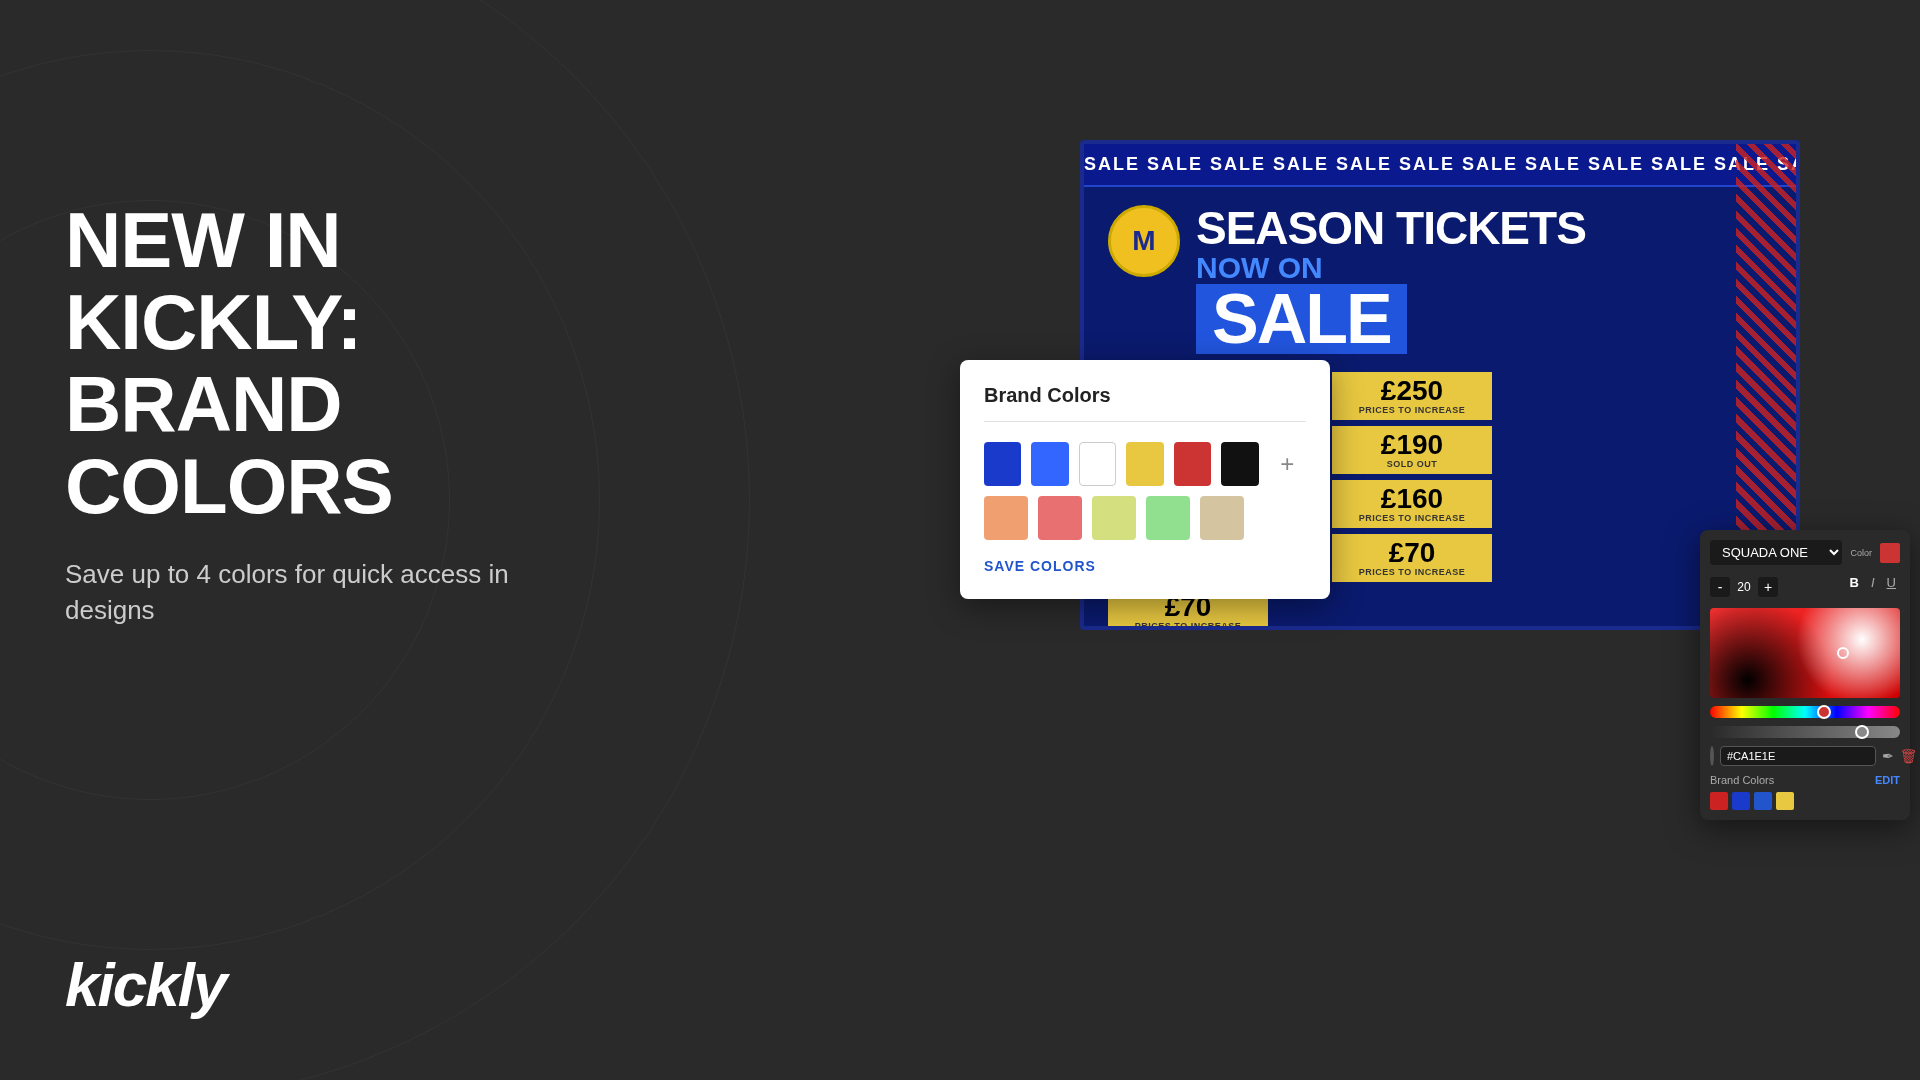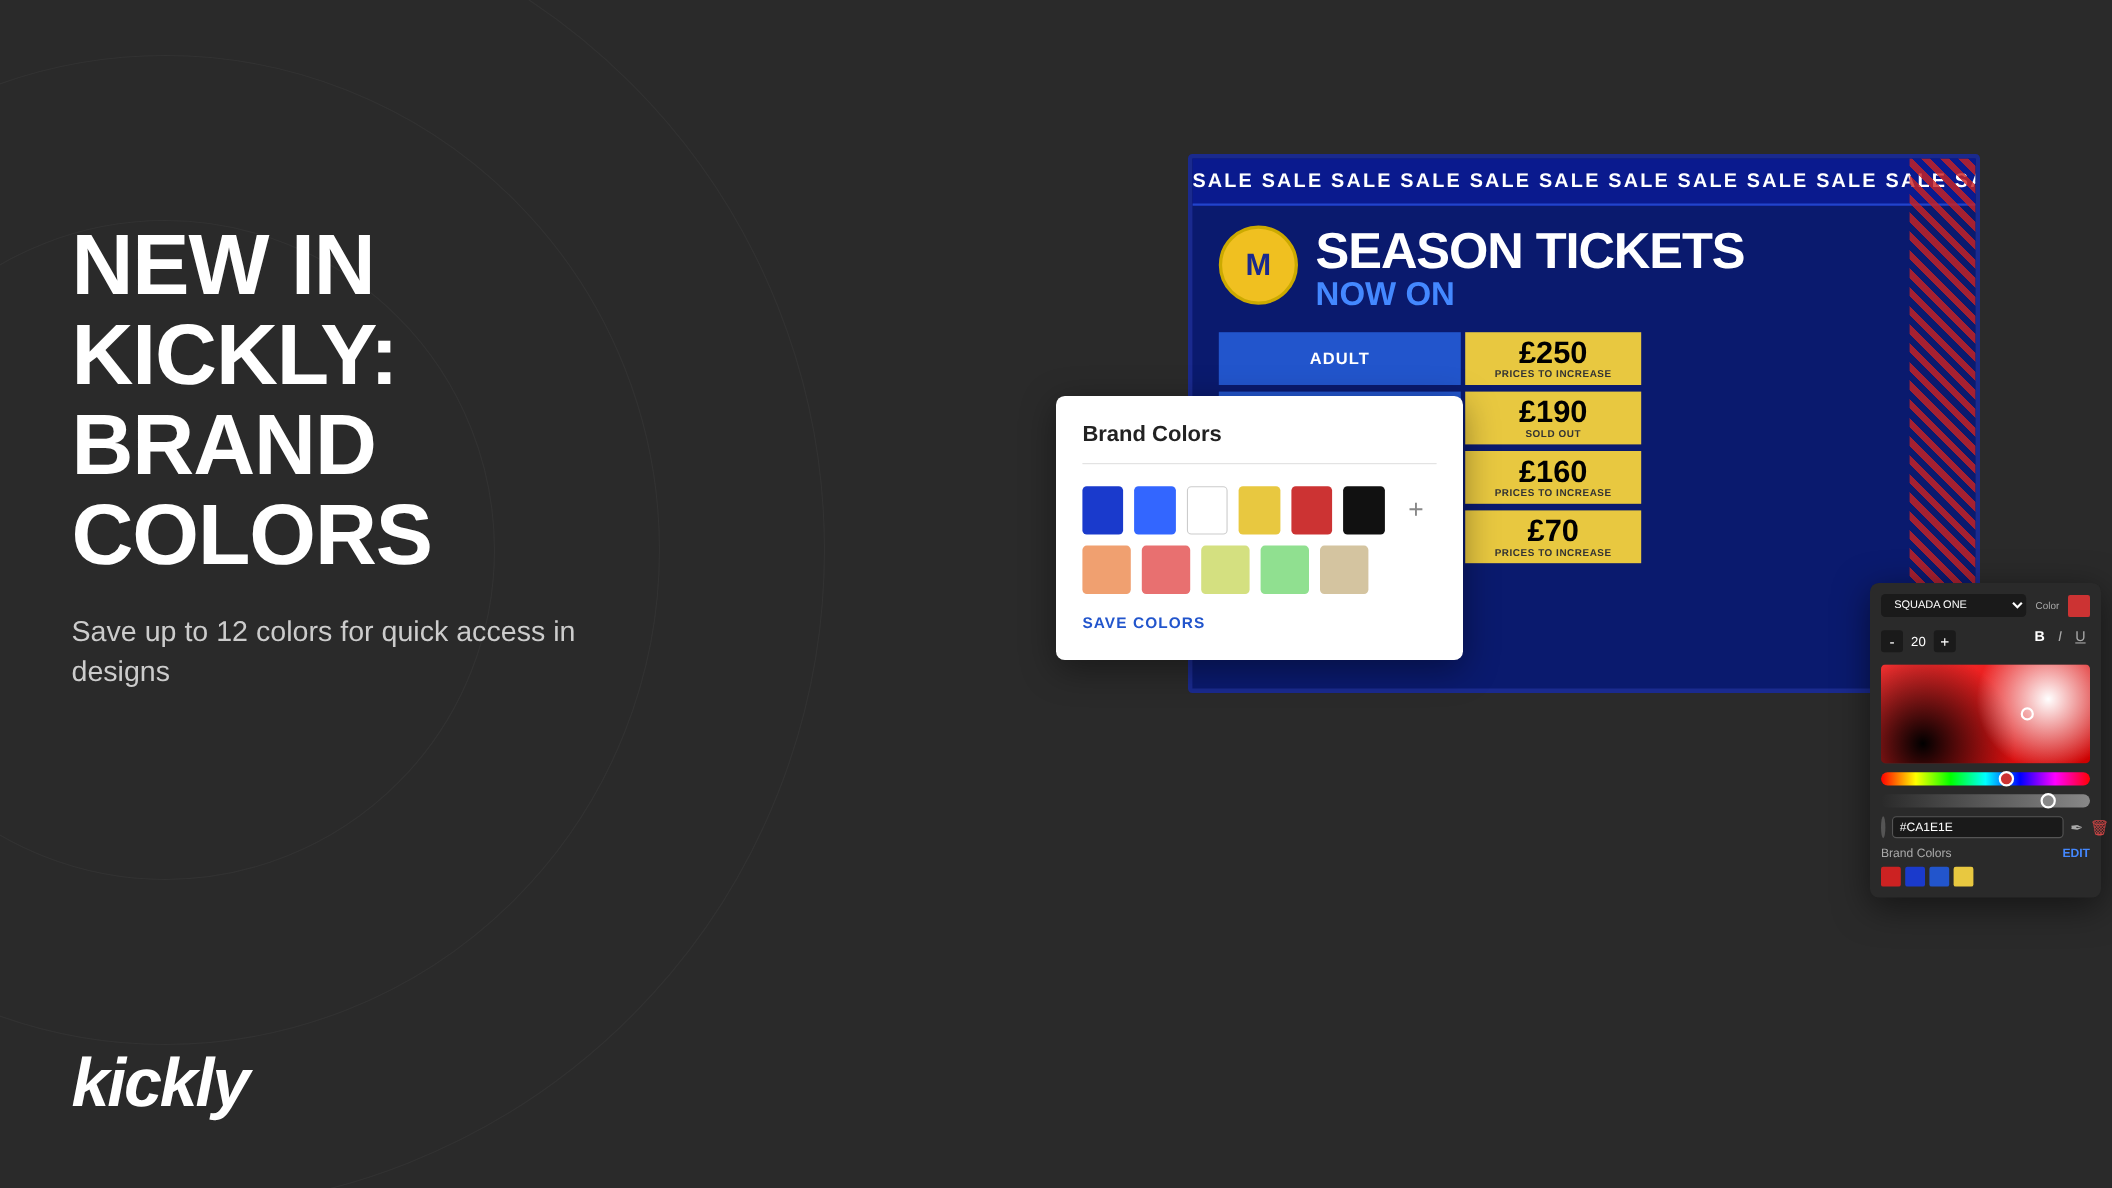--- a/index.html
+++ b/index.html
@@ -346,21 +346,21 @@
       margin-bottom: 8px;
       gap: 8px;
     }
 
     .picker-font-select {
       background: #1a1a1a;
       color: #ffffff;
       border: none;
       border-radius: 4px;
       padding: 4px 8px;
-      font-size: 10px;
+      font-size: 13px;
       flex: 1;
     }
 
     .picker-font-size-ctrl {
       display: flex;
       align-items: center;
       gap: 4px;
     }
 
     .picker-size-btn {
@@ -568,40 +568,41 @@
 <div class="bg-pattern"></div>
 <div class="bg-arc arc1"></div>
 <div class="bg-arc arc2"></div>
 <div class="bg-arc arc3"></div>
 
 <div class="left-panel">
   <h1 class="headline">
     <span>NEW IN KICKLY:</span><br>
     <span>BRAND COLORS</span>
   </h1>
-  <p class="subheadline">Save up to 12 colors for quick access in designs</p>
+  <p class="subheadline">Save up to 4 colors for quick access in designs</p>
 </div>
 
 <div class="logo">
   <span class="logo-text">kickly</span>
 </div>
 
 <div class="right-panel">
 
   <div class="poster">
     <div class="sale-banner">
       <span class="sale-banner-text">SALE SALE SALE SALE SALE SALE SALE SALE SALE SALE SALE SALE SALE SALE</span>
     </div>
     <div class="poster-content">
       <div class="team-logo">
         <span class="team-logo-inner">M</span>
       </div>
       <div class="poster-title-group">
         <div class="poster-title-top">SEASON TICKETS</div>
         <div class="poster-title-mid">NOW ON</div>
+        <div class="poster-title-big">SALE</div>
       </div>
     </div>
     <div class="ticket-rows">
     <div class="ticket-row">
       <div class="ticket-label">ADULT</div>
       <div class="ticket-price-block">
         <span class="ticket-price">£250</span>
         <span class="ticket-sub">PRICES TO INCREASE</span>
       </div>
     </div>

